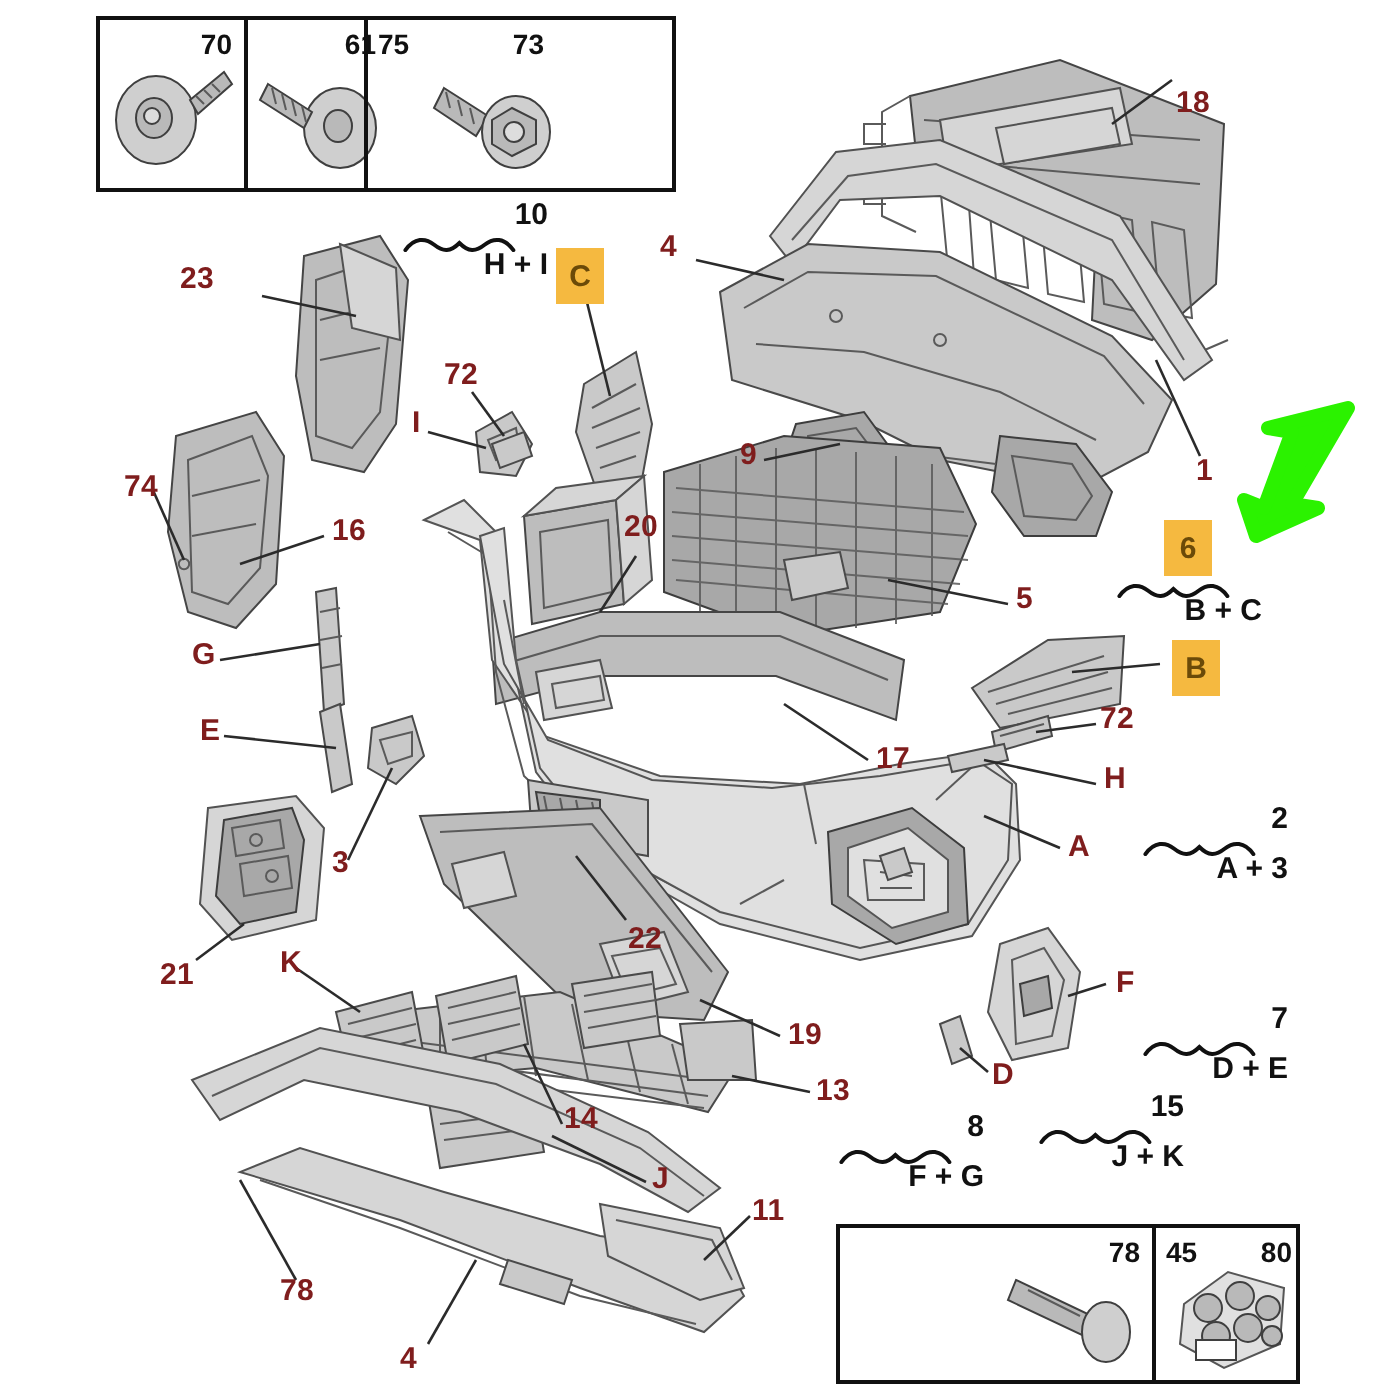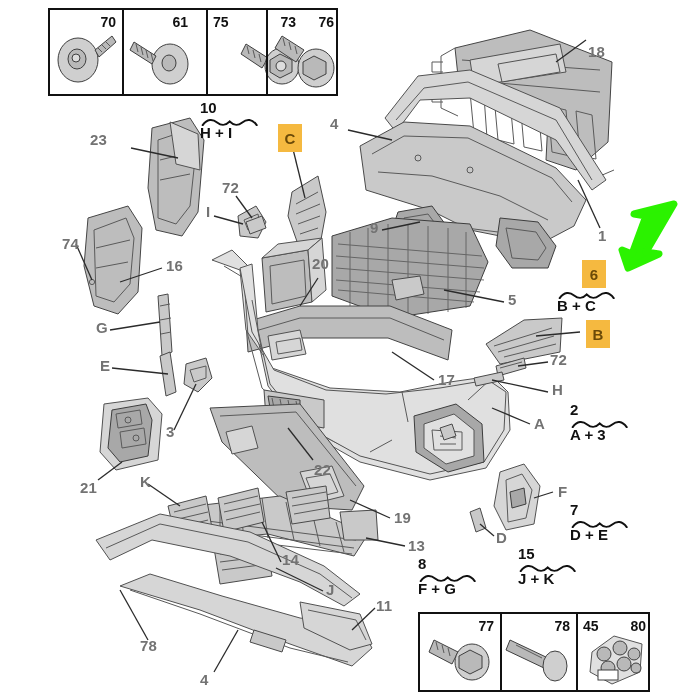--- a/index.html
+++ b/index.html
@@ -1,36 +1,36 @@
 <!DOCTYPE html>
 <html><head>
 <meta charset="utf-8">
 <style>
   html,body{margin:0;padding:0;background:#ffffff;}
   body{width:700px;height:700px;position:relative;overflow:hidden;
        font-family:"Liberation Sans",sans-serif;color:#111;}
   #stage{position:absolute;left:0;top:0;width:700px;height:700px;}
 
   
-  .lbl{position:absolute;font-weight:bold;font-size:15px;color:#737373;
+  .lbl{position:absolute;font-weight:bold;font-size:15px;color:#7f1d1d;
        line-height:1;white-space:nowrap;letter-spacing:0.2px;}
 
   
   .hwbox{position:absolute;border:2.2px solid #111;background:#fff;box-sizing:border-box;}
   .hwcell{position:absolute;top:0;bottom:0;box-sizing:border-box;}
   .hwcell + .hwcell{border-left:2.2px solid #111;}
   .hwnum{position:absolute;font-weight:bold;font-size:14px;color:#111;}
 
   
   .chip{position:absolute;background:#f5b940;color:#6b4a08;font-weight:bold;
         font-size:15px;display:flex;align-items:center;justify-content:center;
         box-shadow:0 0 0 0 transparent;}
 
   
-  .grp{position:absolute;text-align:left;width:74px;}
+  .grp{position:absolute;text-align:right;width:74px;}
   .grp .top{font-weight:bold;font-size:15px;line-height:1.05;}
   .grp .brace{height:9px;margin:1px 0 0 0;display:block;}
   .grp .bot{font-weight:bold;font-size:15px;line-height:1.05;margin-top:-1px;}
 
   
   #art{position:absolute;left:0;top:0;width:700px;height:700px;}
   .pt{fill:#c9c9c9;stroke:#4a4a4a;stroke-width:1;}
   .pt2{fill:#bdbdbd;stroke:#454545;stroke-width:1;}
   .pt3{fill:#d6d6d6;stroke:#525252;stroke-width:1;}
   .ptl{fill:#e0e0e0;stroke:#555;stroke-width:1;}
@@ -355,52 +355,34 @@
     </div>
     <div class="hwcell" style="left:72px;width:72px;">
       <div class="hwnum" style="right:6px;top:4px;">61</div>
       <svg viewBox="0 0 72 88" width="72" height="88">
         <ellipse cx="46" cy="54" rx="18" ry="20" class="screwhead"></ellipse>
         <ellipse cx="45" cy="53" rx="7" ry="8" class="screwbody"></ellipse>
         <path class="screwbody" d="M10 32 L32 46 L28 54 L6 40 Z"></path>
         <path class="ln" d="M12 34 L14 42 M17 37 L19 45 M22 40 L24 48 M27 43 L29 51"></path>
       </svg>
     </div>
-    <div class="hwcell" style="left:156px;width:96px;padding-left:26px;">
+    <div class="hwcell" style="left:132px;width:96px;padding-left:26px;">
       <div class="hwnum" style="left:5px;top:4px;">75</div>
       <div class="hwnum" style="right:6px;top:4px;">73</div>
       <svg viewBox="0 0 72 88" width="72" height="88">
         <path class="screwbody" d="M12 34 L34 48 L28 58 L7 44 Z"></path>
         <path class="ln" d="M13 36 L15 44 M19 40 L21 48 M25 44 L27 52"></path>
         <ellipse cx="48" cy="56" rx="17" ry="18" class="screwhead"></ellipse>
         <polygon points="46,44 58,50 58,62 46,68 36,62 36,50" class="screwbody"></polygon>
         <circle cx="47" cy="56" r="5" fill="#ddd" stroke="#3f3f3f"></circle>
       </svg>
     </div>
-    <div class="hwcell" style="left:216px;width:74px;">
-      <div class="hwnum" style="right:6px;top:4px;">76</div>
-      <svg viewBox="0 0 74 88" width="74" height="88">
-        <path class="screwbody" d="M14 26 L36 40 L28 52 L7 38 Z"></path>
-        <path class="ln" d="M15 28 L17 36 M21 32 L23 40 M27 36 L29 44"></path>
-        <ellipse cx="48" cy="58" rx="18" ry="19" class="screwhead"></ellipse>
-        <polygon points="46,46 58,52 58,64 46,70 35,64 35,52" class="screwbody"></polygon>
-      </svg>
-    </div>
   </div>
 
   <div class="hwbox" style="left:418px;top:612px;width:232px;height:80px;">
-    <div class="hwcell" style="left:0;width:80px;">
-      <div class="hwnum" style="right:6px;top:4px;">77</div>
-      <svg viewBox="0 0 80 80" width="80" height="80">
-        <path class="screwbody" d="M14 26 L38 38 L32 50 L9 38 Z"></path>
-        <path class="ln" d="M16 28 L18 36 M22 31 L24 39 M28 34 L30 42"></path>
-        <ellipse cx="52" cy="48" rx="17" ry="18" class="screwhead"></ellipse>
-        <polygon points="50,36 62,42 62,54 50,60 39,54 39,42" class="screwbody"></polygon>
-      </svg>
-    </div>
     <div class="hwcell" style="left:80px;width:76px;">
       <div class="hwnum" style="right:6px;top:4px;">78</div>
       <svg viewBox="0 0 76 80" width="76" height="80">
         <path class="screwbody" d="M8 26 L46 44 L42 54 L4 36 Z"></path>
         <path class="ln" d="M14 31 L40 44"></path>
         <ellipse cx="53" cy="52" rx="12" ry="15" class="screwhead"></ellipse>
       </svg>
     </div>
     <div class="hwcell" style="left:156px;width:76px;">
       <div class="hwnum" style="left:5px;top:4px;">45</div>

